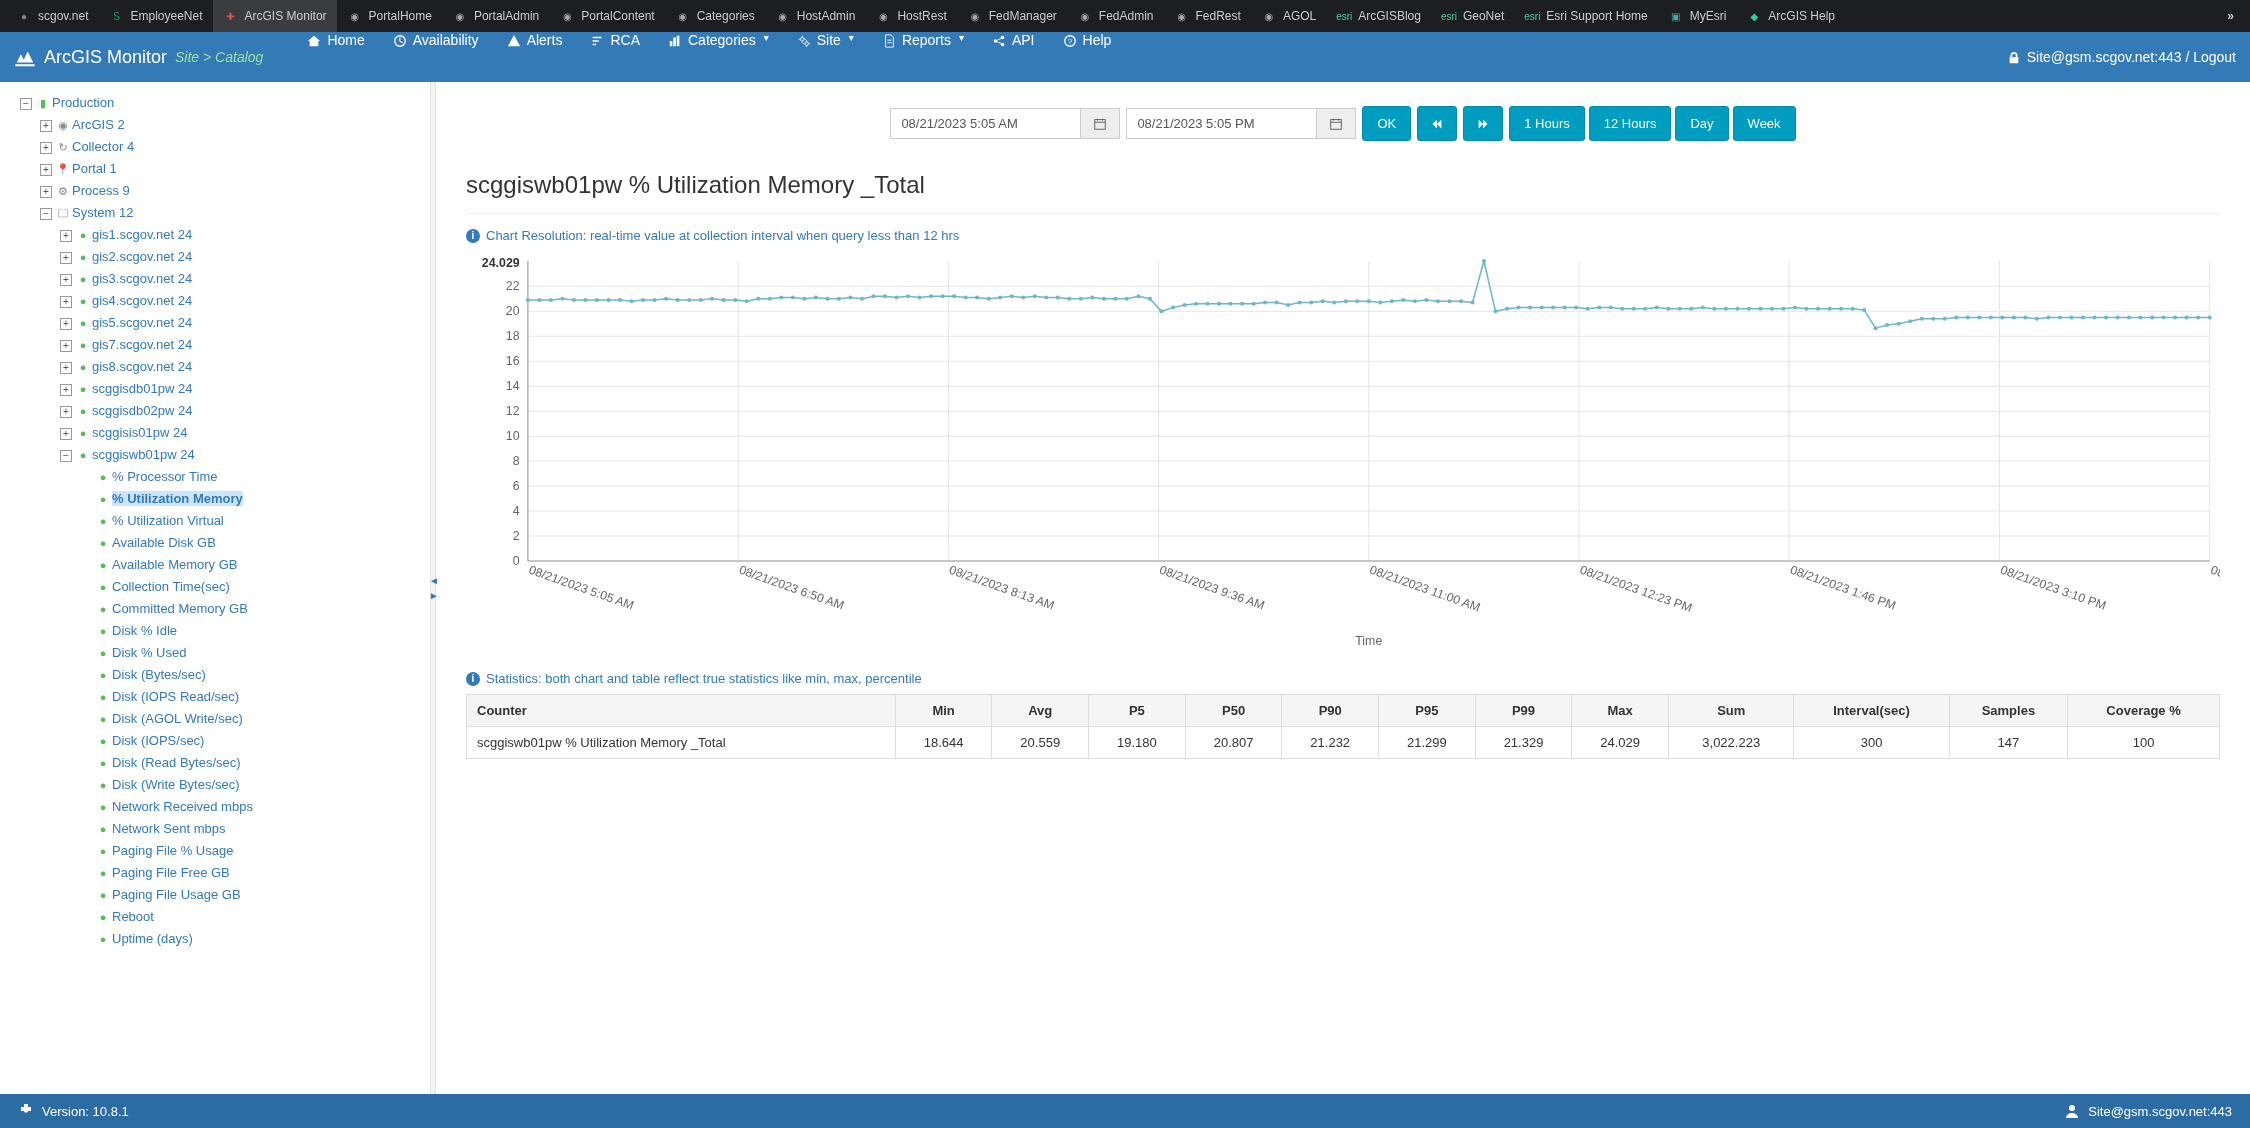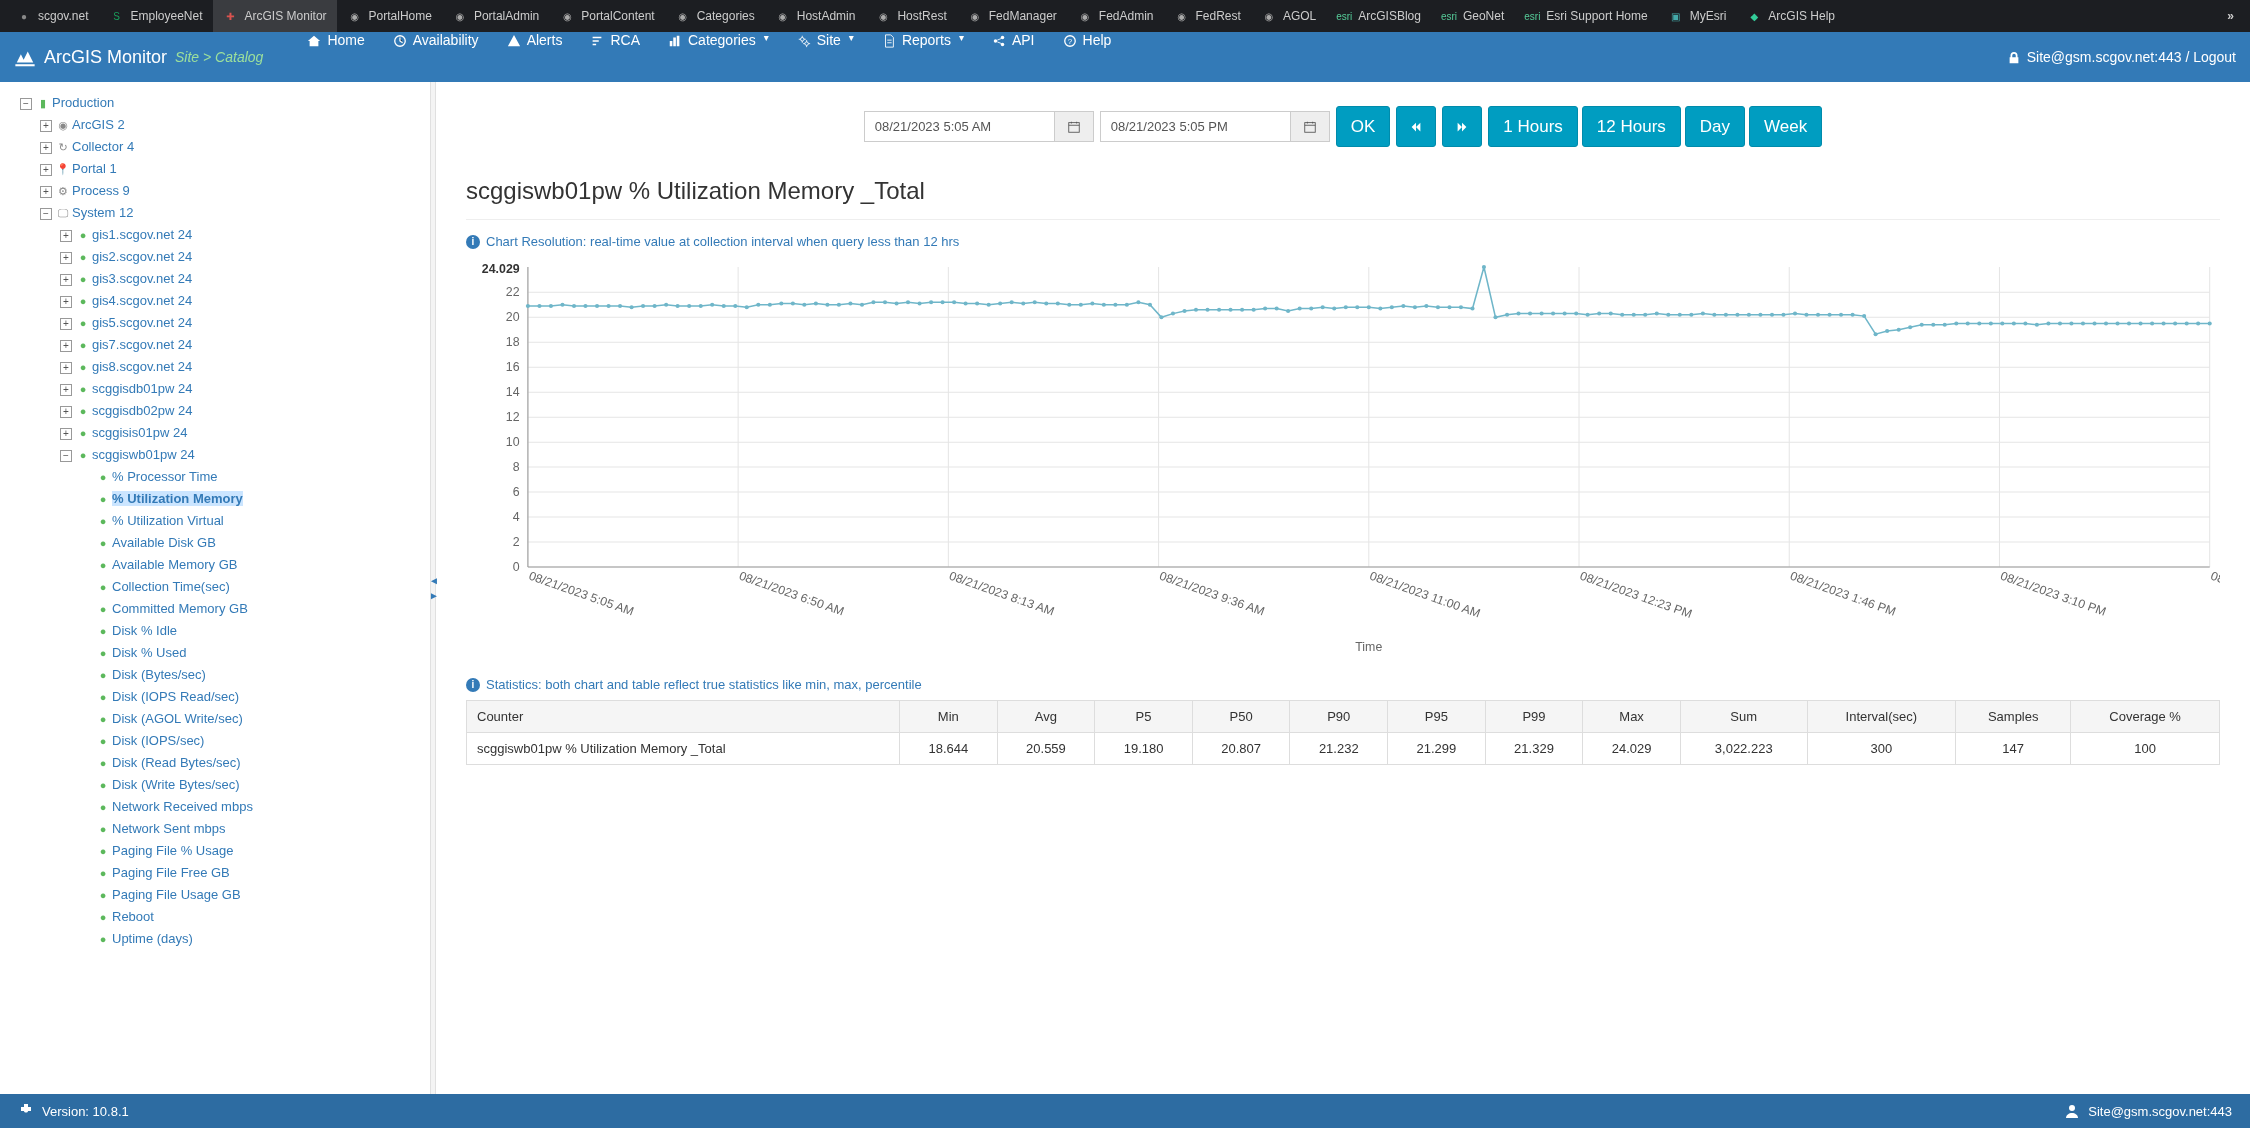--- a/index.html
+++ b/index.html
@@ -40,21 +40,21 @@
     .tree .ico.globe { color:#888; }
     .tree ul.l1 { padding-left: 20px; }
     .tree ul.l2 { padding-left: 20px; }
     .tree ul.l4 { padding-left: 36px; }
 
     
     .toolbar { display:flex; justify-content:center; gap:6px; margin-bottom: 30px; align-items:center;}
     .input-group { display:flex; }
     .input-group input { border:1px solid #ccc; border-right:none; padding:7px 10px; width:190px; font-size:13px; background:#fff; color:#555;}
     .input-group .addon { border:1px solid #ccc; background:#eee; color:#555; width:40px; display:flex; align-items:center; justify-content:center; }
-    .btn { background:#337ab7; color:#fff; border:1px solid #2e6da4; padding:7px 14px; font-size:17px; cursor:pointer; border-radius:3px; height:41px; display:inline-flex; align-items:center;}
+    .btn { background:#337ab7; color:#fff; border:1px solid #2e6da4; padding:7px 14px; font-size:13px; cursor:pointer; border-radius:3px; height:35px; display:inline-flex; align-items:center;}
     .btn-group { display:flex; gap:4px; }
     .btn.teal { background:#009dc1; border-color:#008bab; }
     .btn.icon { padding:7px 12px; }
 
     
     .page-title { font-size:24px; font-weight:500; color:#333; margin-bottom: 14px; }
     hr.sep { border:none; border-top:1px solid #eee; margin-bottom:14px;}
 
     
     .note { color:#337ab7; font-size:13px; margin-bottom:8px; display:flex; align-items:center; gap:6px;}
@@ -67,21 +67,21 @@
     .chart-svg .axis { stroke:#999; stroke-width:1;}
     .chart-svg .series { fill:none; stroke:#6fb6c9; stroke-width:1.5;}
     .chart-svg .point { fill:#6fb6c9;}
     .chart-svg text { font-size:12px; fill:#666;}
     .chart-svg text.max { fill:#333; font-weight:bold;}
     .chart-svg text.xtick { font-size:12px; fill:#666;}
 
     
     .stats-table { width:100%; border-collapse:collapse; border:1px solid #ddd; font-size:13px;}
     .stats-table th, .stats-table td { border:1px solid #ddd; padding:8px 10px;}
-    .stats-table th { background:#f5f5f5; font-weight:normal; text-align:center;}
+    .stats-table th { background:#f5f5f5; font-weight:bold; text-align:center;}
     .stats-table th.first, .stats-table td.first { text-align:left; }
     .stats-table td.num { text-align:center;}
 
     
     .footer { position:fixed; left:0; right:0; bottom:0; height:34px; background:#2d6ca2; color:#fff; display:flex; align-items:center; padding:0 18px; font-size:13px;}
     .footer .left { display:flex; align-items:center; gap:8px;}
     .footer .right { margin-left:auto; display:flex; align-items:center; gap:8px;}
 
     
     .svg-icon { width:14px; height:14px; display:inline-block; vertical-align:middle;}

